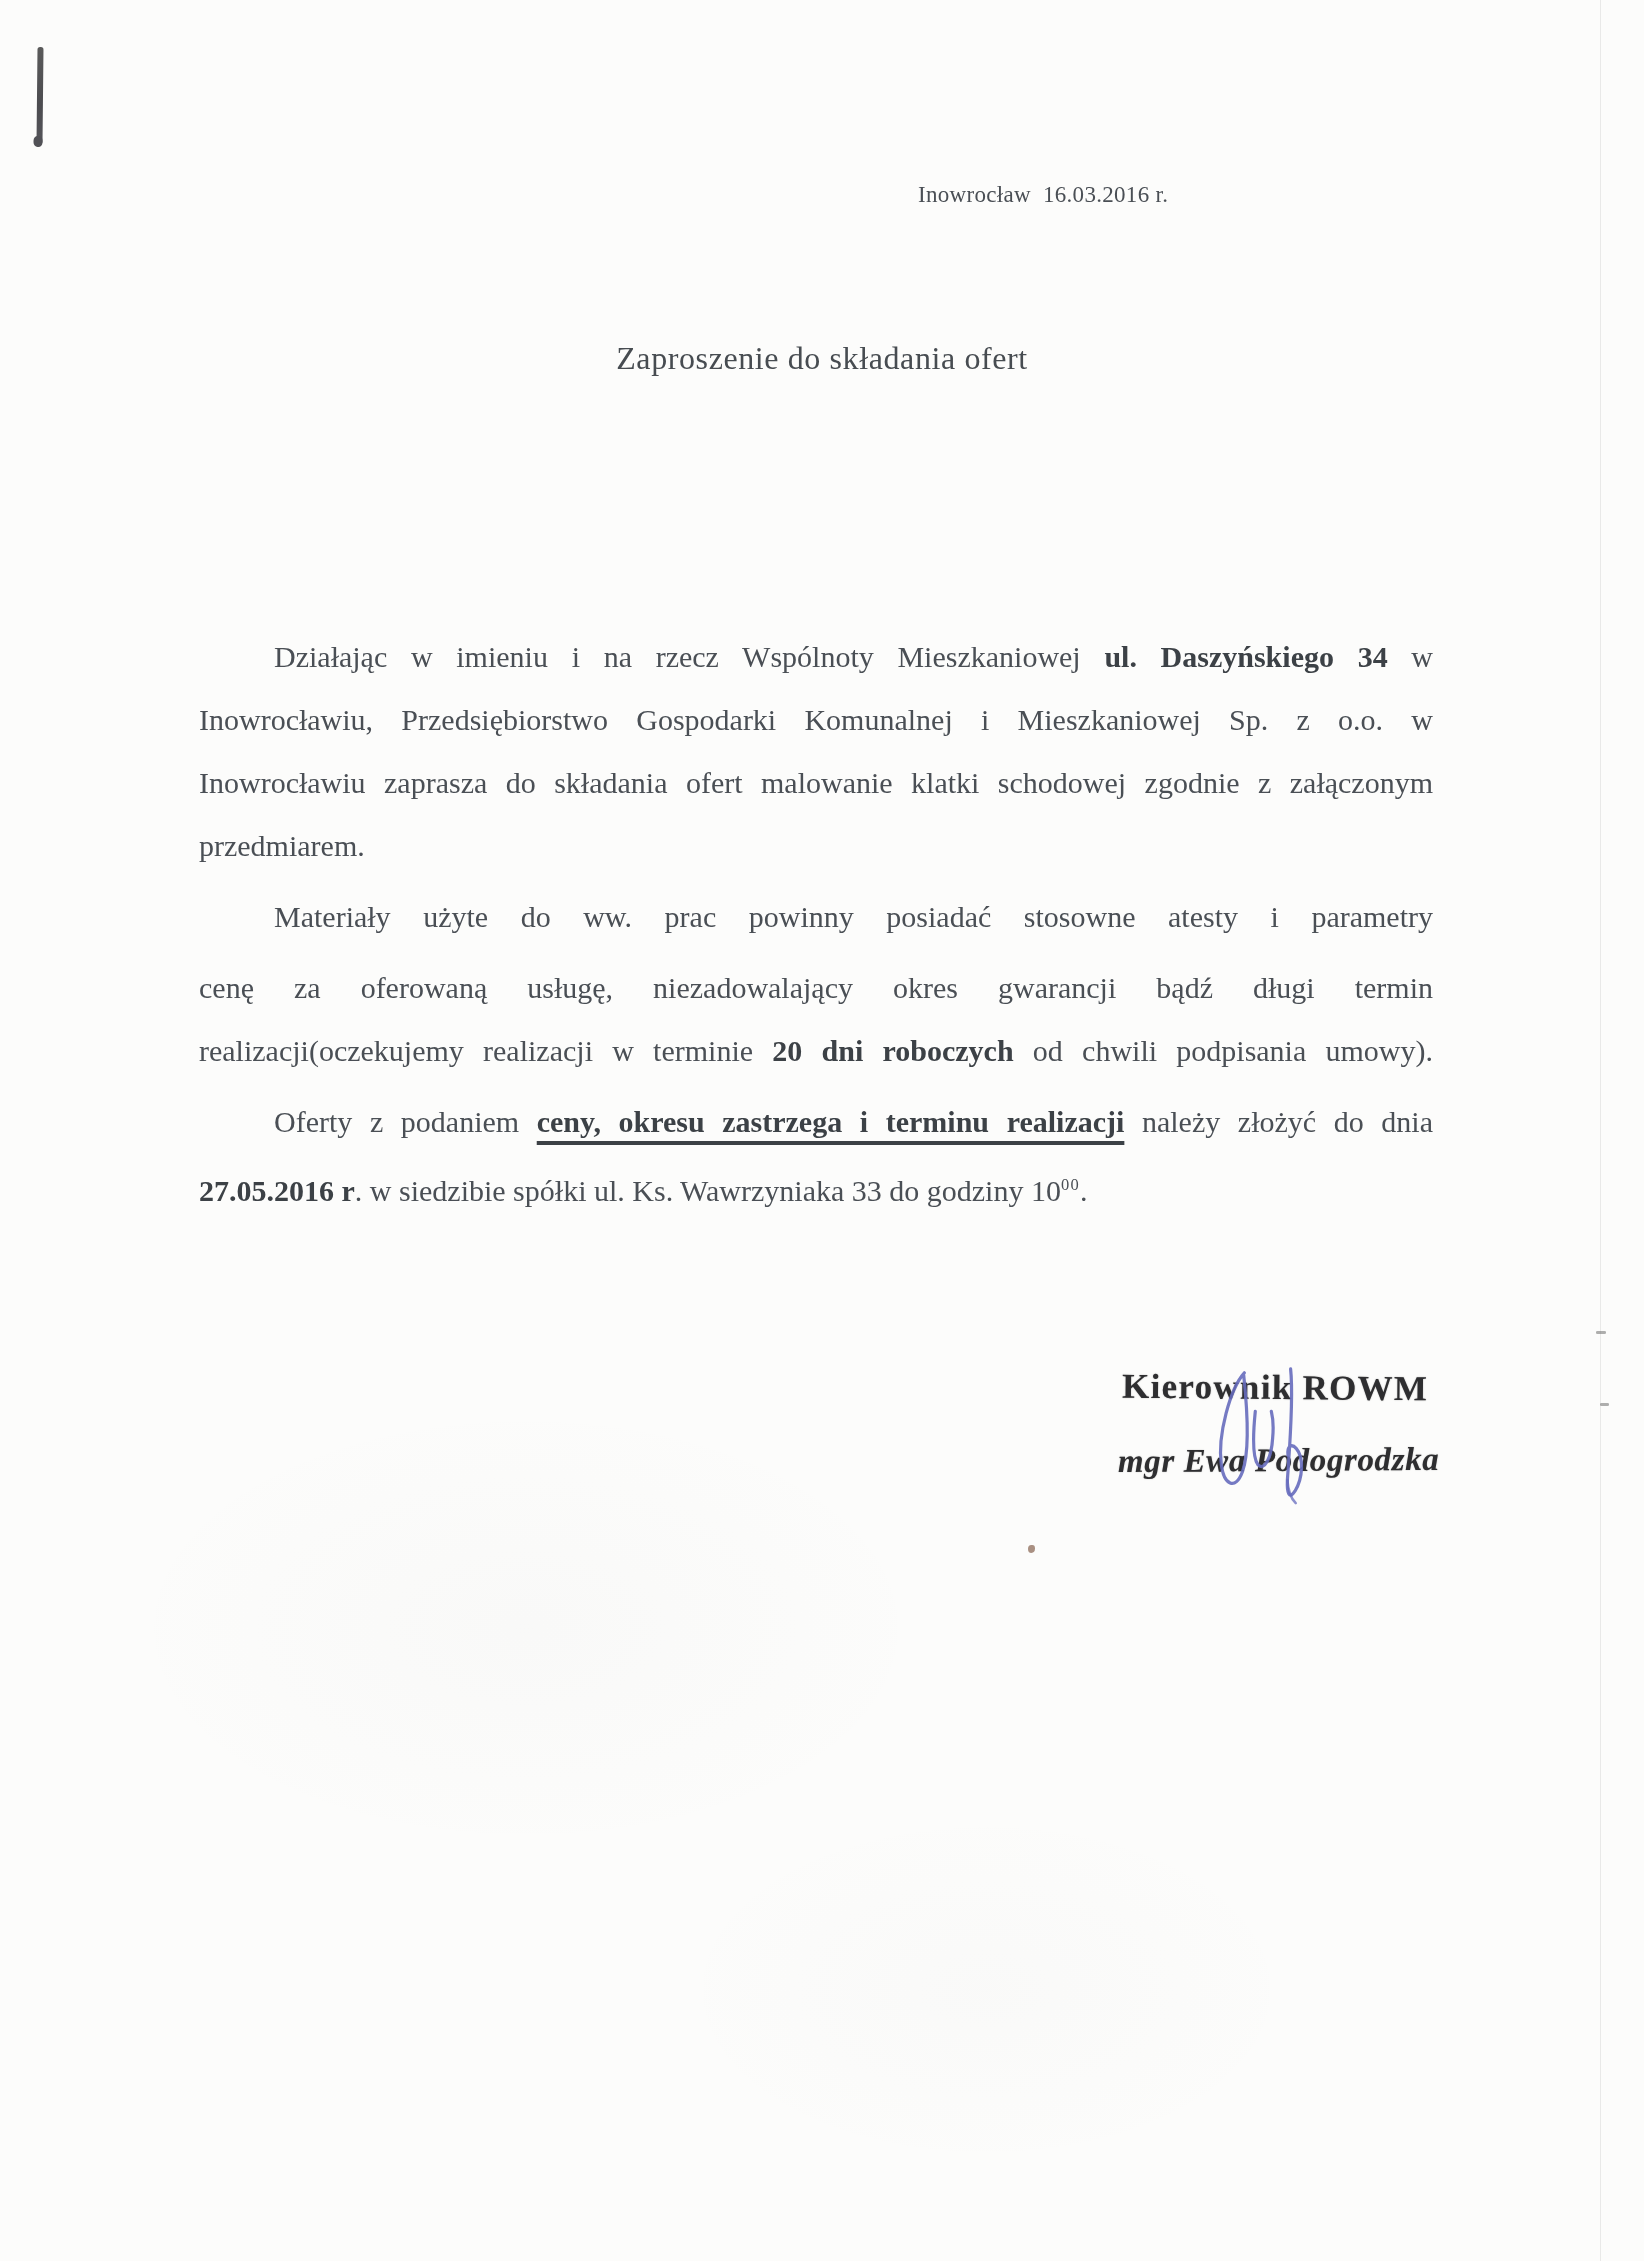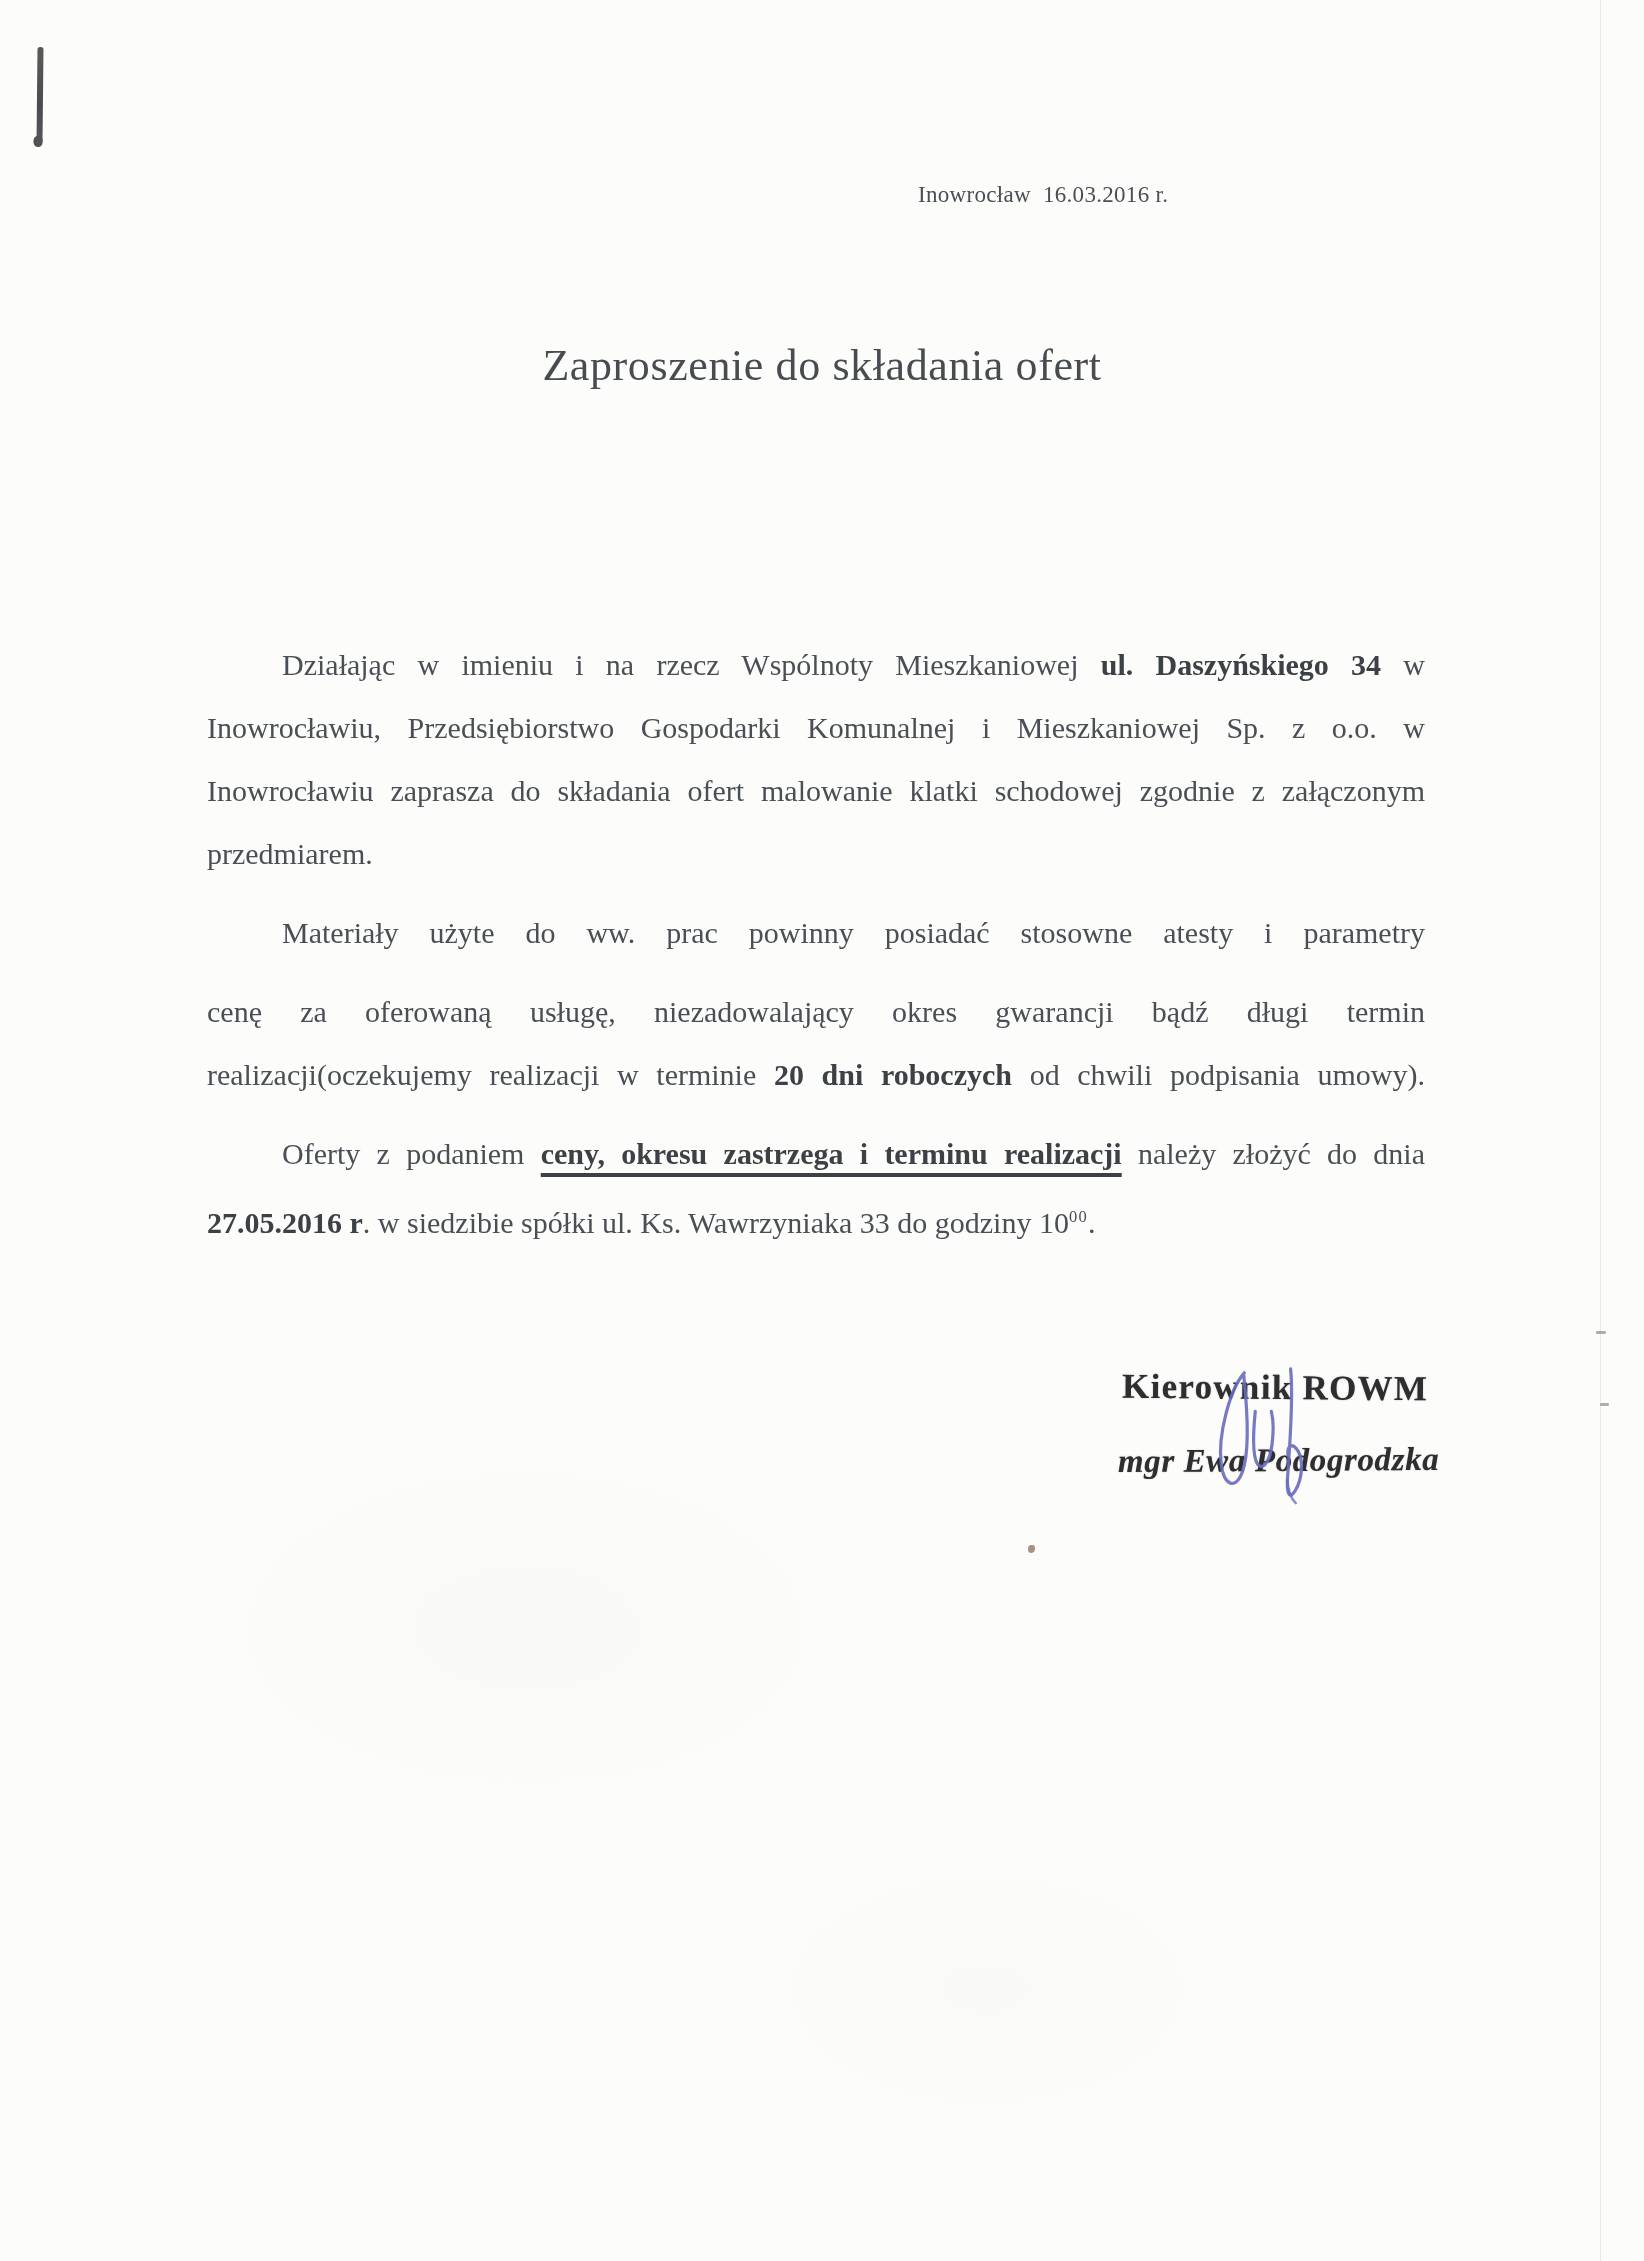--- a/index.html
+++ b/index.html
@@ -60,34 +60,34 @@
     white-space: pre;
     color: var(--body-text, #4a4f55);
     letter-spacing: 0.3px;
   }
 
   .doc-title {
     position: absolute;
     left: 0; top: 340px;
     width: 1644px;
     text-align: center;
-    font-size: 44px;
+    font-size: 32px;
     font-weight: 400;
     letter-spacing: 0.6px;
     color: var(--title-text, #474c51);
   }
 
   .body-text {
     position: absolute;
     left: 191px; top: 617px;
     width: 1250px;
     font-size: 30px;
     line-height: 63px;
   }
-  .para { margin: 16px; }
+  .para { margin: 8px; }
   .line { text-align: left; }
   .line.j { text-align: justify; text-align-last: justify; }
   .line.ind { padding-left: 75px; }
   .b { font-weight: bold; color: var(--bold-text, #3c4146); }
   .u {
     text-decoration: underline;
     text-decoration-thickness: 3.9px;
     text-underline-offset: 9px;
     text-decoration-color: var(--bold-text, #3c4146);
   }

